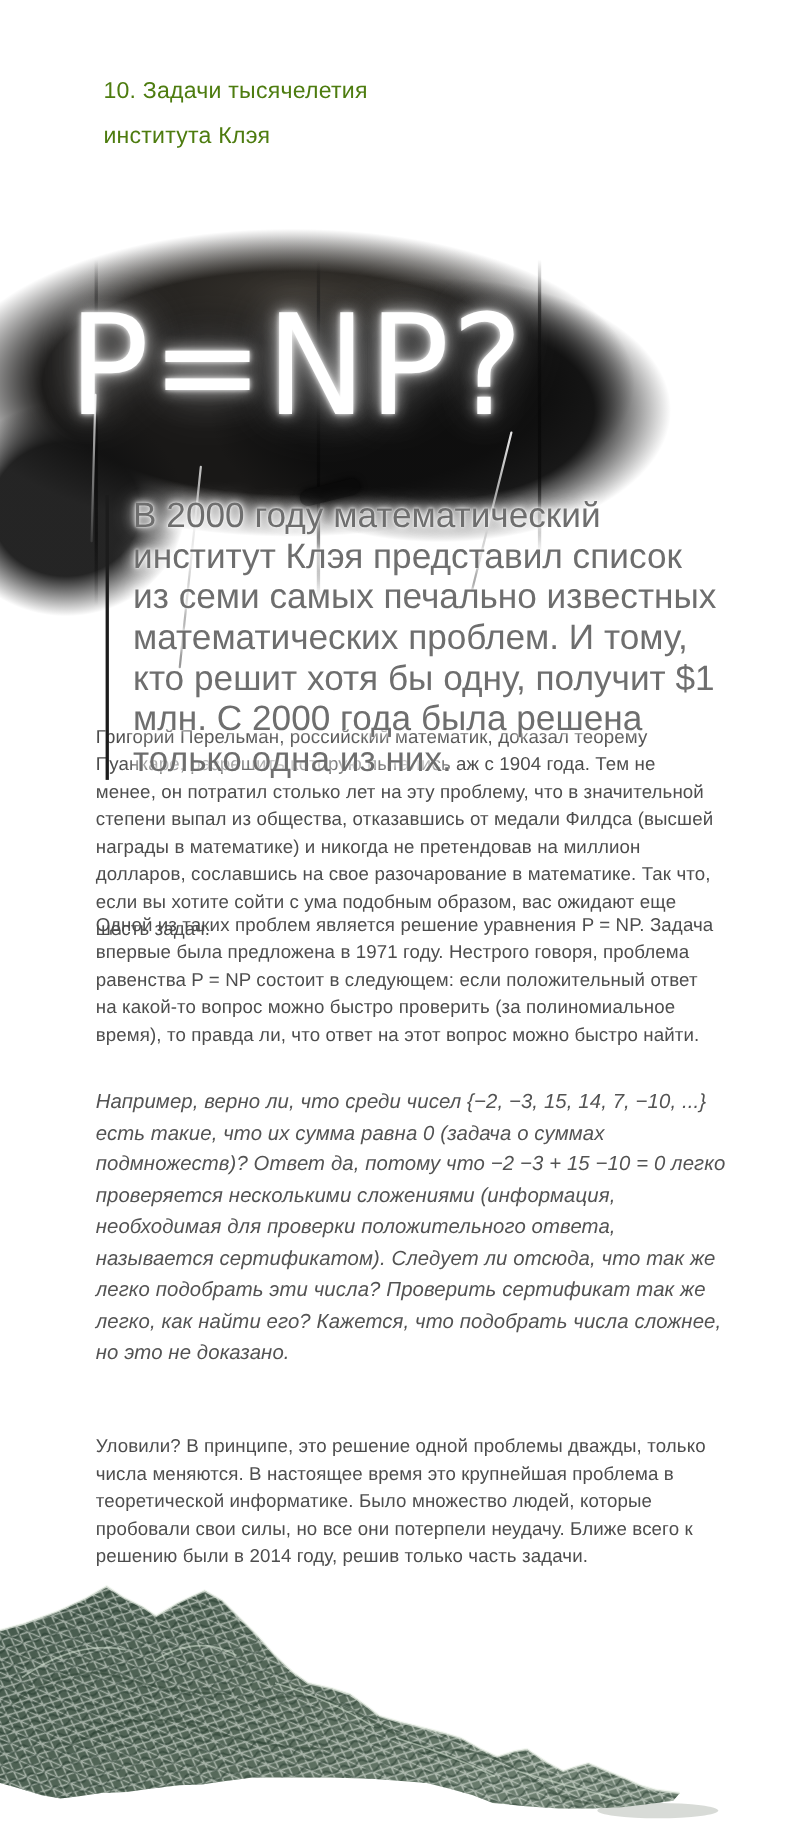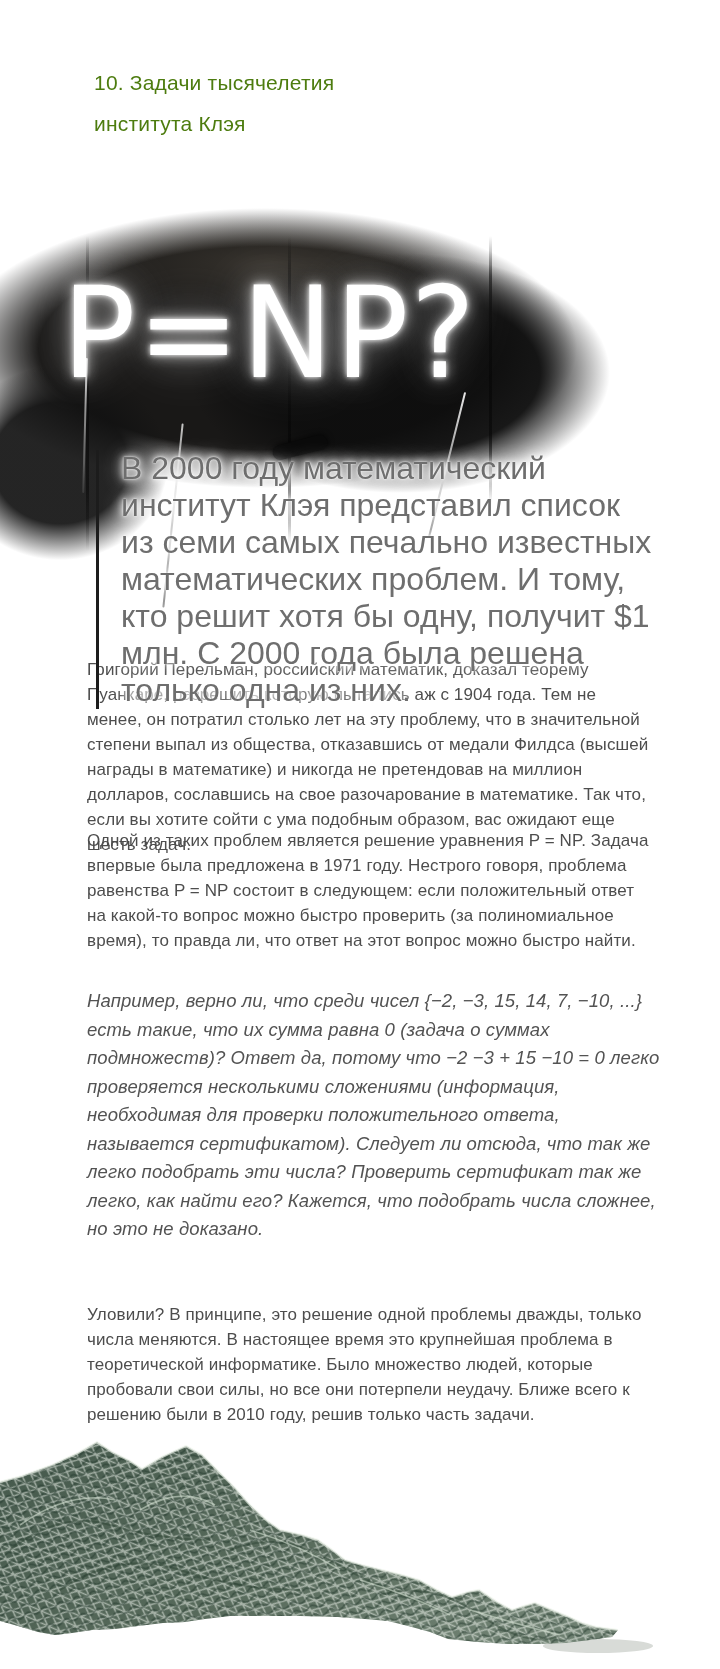--- a/index.html
+++ b/index.html
@@ -92,21 +92,21 @@
     <div class="neon-text">P=NP?</div>
   </figure>
 
   <blockquote class="quote" style="margin:0;">
     <span>В 2000 году математический институт Клэя представил список из семи самых печально известных математических проблем. И тому, кто решит хотя бы одну, получит $1 млн. С 2000 года была решена только одна из них.</span>
   </blockquote>
 
   <p class="para n1">Григорий Перельман, российский математик, доказал теорему Пуанкаре, разрешить которую пытались аж с 1904 года. Тем не менее, он потратил столько лет на эту проблему, что в значительной степени выпал из общества, отказавшись от медали Филдса (высшей награды в математике) и никогда не претендовав на миллион долларов, сославшись на свое разочарование в математике. Так что, если вы хотите сойти с ума подобным образом, вас ожидают еще шесть задач.</p>
   <p class="para n2">Одной из таких проблем является решение уравнения P = NP. Задача впервые была предложена в 1971 году. Нестрого говоря, проблема равенства P = NP состоит в следующем: если положительный ответ на какой-то вопрос можно быстро проверить (за полиномиальное время), то правда ли, что ответ на этот вопрос можно быстро найти.</p>
   <p class="para ital">Например, верно ли, что среди чисел {−2, −3, 15, 14, 7, −10, ...} есть такие, что их сумма равна 0 (задача о суммах подмножеств)? Ответ да, потому что −2 −3 + 15 −10 = 0 легко проверяется несколькими сложениями (информация, необходимая для проверки положительного ответа, называется сертификатом). Следует ли отсюда, что так же легко подобрать эти числа? Проверить сертификат так же легко, как найти его? Кажется, что подобрать числа сложнее, но это не доказано.</p>
-  <p class="para n3">Уловили? В принципе, это решение одной проблемы дважды, только числа меняются. В настоящее время это крупнейшая проблема в теоретической информатике. Было множество людей, которые пробовали свои силы, но все они потерпели неудачу. Ближе всего к решению были в 2010 году, решив только часть задачи.</p>
+  <p class="para n3">Уловили? В принципе, это решение одной проблемы дважды, только числа меняются. В настоящее время это крупнейшая проблема в теоретической информатике. Было множество людей, которые пробовали свои силы, но все они потерпели неудачу. Ближе всего к решению были в 2014 году, решив только часть задачи.</p>
 
   <svg class="dna" viewBox="0 0 720 239" xmlns="http://www.w3.org/2000/svg" aria-hidden="true">
     <defs>
       <linearGradient id="dnaFill" x1="0" y1="0" x2="1" y2="0.4">
         <stop offset="0" stop-color="#45594c"></stop>
         <stop offset="0.55" stop-color="#56695a"></stop>
         <stop offset="1" stop-color="#6d7f70"></stop>
       </linearGradient>
       <pattern id="dnaTexLight" width="13" height="11" patternUnits="userSpaceOnUse" patternTransform="rotate(24)">
         <path d="M0,0 L13,11 M13,0 L0,11 M0,5.5 H13" stroke="#e9efe7" stroke-width="1.4" fill="none" opacity="0.55"></path>

